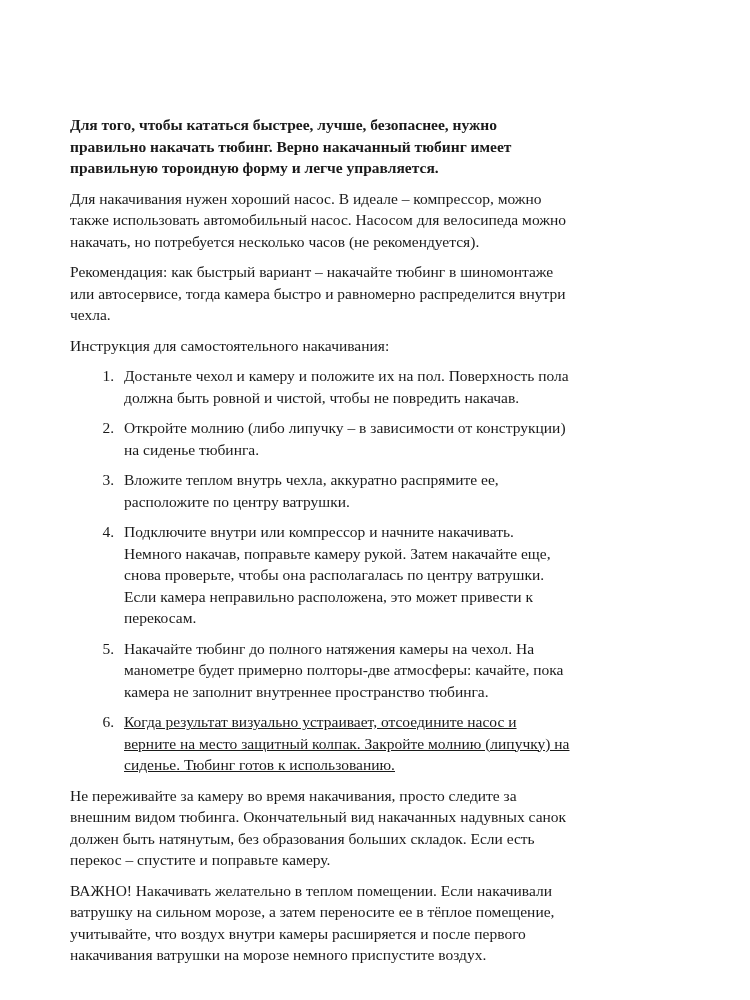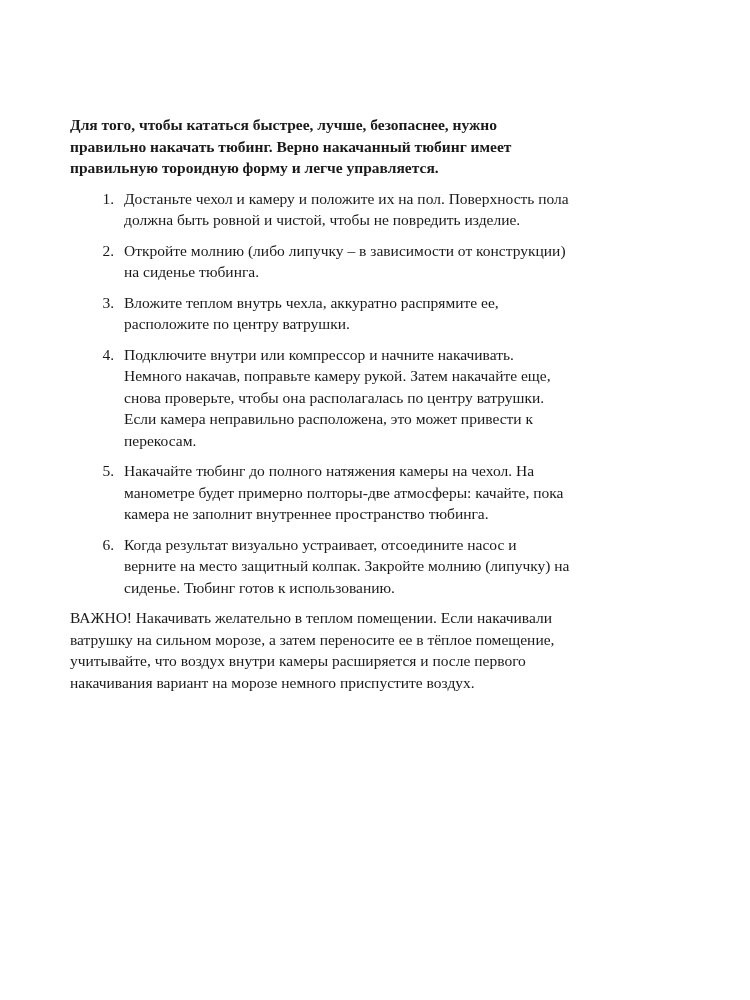--- a/index.html
+++ b/index.html
@@ -29,37 +29,42 @@
   }
   .doc ol {
     margin: 0 0 9px 0;
     padding: 0 0 0 48px;
   }
   .doc ol li {
     margin: 0 0 9px 0;
     padding-left: 6px;
   }
   .doc ol li:last-child {
+    text-decoration: underline;
   }
 </style>
 </head>
 <body>
 
 <div class="page">
   <div class="doc">
     <p class="intro">Для того, чтобы кататься быстрее, лучше, безопаснее, нужно правильно накачать тюбинг. Верно накачанный тюбинг имеет правильную тороидную форму и легче управляется.</p>
 
+    <p>Для накачивания нужен хороший насос. В идеале – компрессор, можно также использовать автомобильный насос. Насосом для велосипеда можно накачать, но потребуется несколько часов (не рекомендуется).</p>
 
+    <p>Рекомендация: как быстрый вариант – накачайте тюбинг в шиномонтаже или автосервисе, тогда камера быстро и равномерно распределится внутри чехла.</p>
 
+    <p>Инструкция для самостоятельного накачивания:</p>
 
     <ol>
-      <li>Достаньте чехол и камеру и положите их на пол. Поверхность пола должна быть ровной и чистой, чтобы не повредить изделие.</li>
+      <li>Достаньте чехол и камеру и положите их на пол. Поверхность пола должна быть ровной и чистой, чтобы не повредить накачав.</li>
       <li>Откройте молнию (либо липучку – в зависимости от конструкции) на сиденье тюбинга.</li>
       <li>Вложите теплом внутрь чехла, аккуратно распрямите ее, расположите по центру ватрушки.</li>
       <li>Подключите внутри или компрессор и начните накачивать. Немного накачав, поправьте камеру рукой. Затем накачайте еще, снова проверьте, чтобы она располагалась по центру ватрушки. Если камера неправильно расположена, это может привести к перекосам.</li>
       <li>Накачайте тюбинг до полного натяжения камеры на чехол. На манометре будет примерно полторы-две атмосферы: качайте, пока камера не заполнит внутреннее пространство тюбинга.</li>
       <li>Когда результат визуально устраивает, отсоедините насос и верните на место защитный колпак. Закройте молнию (липучку) на сиденье. Тюбинг готов к использованию.</li>
     </ol>
 
+    <p>Не переживайте за камеру во время накачивания, просто следите за внешним видом тюбинга. Окончательный вид накачанных надувных санок должен быть натянутым, без образования больших складок. Если есть перекос – спустите и поправьте камеру.</p>
 
-    <p>ВАЖНО! Накачивать желательно в теплом помещении. Если накачивали ватрушку на сильном морозе, а затем переносите ее в тёплое помещение, учитывайте, что воздух внутри камеры расширяется и после первого накачивания вариант на морозе немного приспустите воздух.</p>
+    <p>ВАЖНО! Накачивать желательно в теплом помещении. Если накачивали ватрушку на сильном морозе, а затем переносите ее в тёплое помещение, учитывайте, что воздух внутри камеры расширяется и после первого накачивания ватрушки на морозе немного приспустите воздух.</p>
   </div>
 </div>
 
 </body></html>

